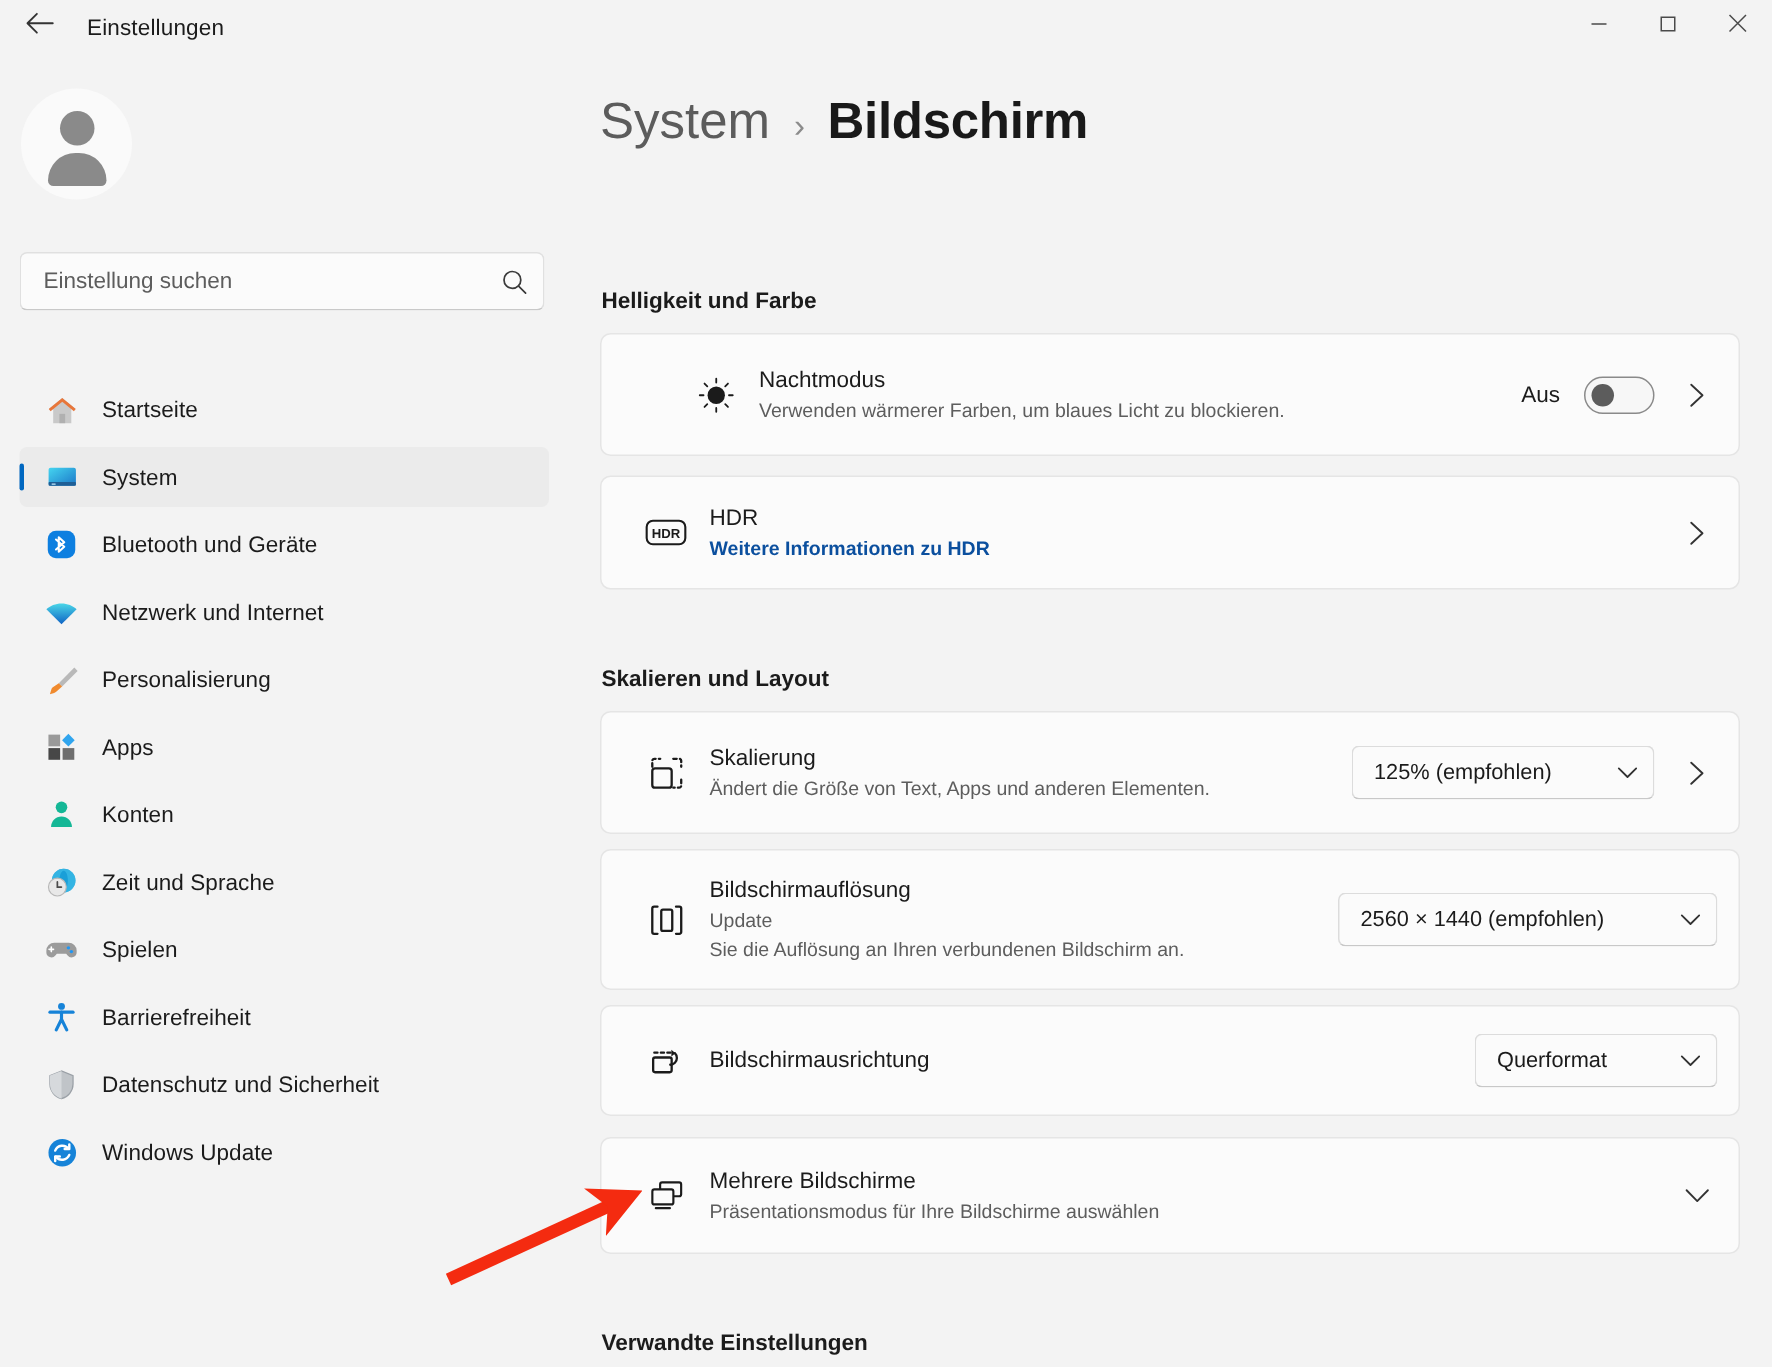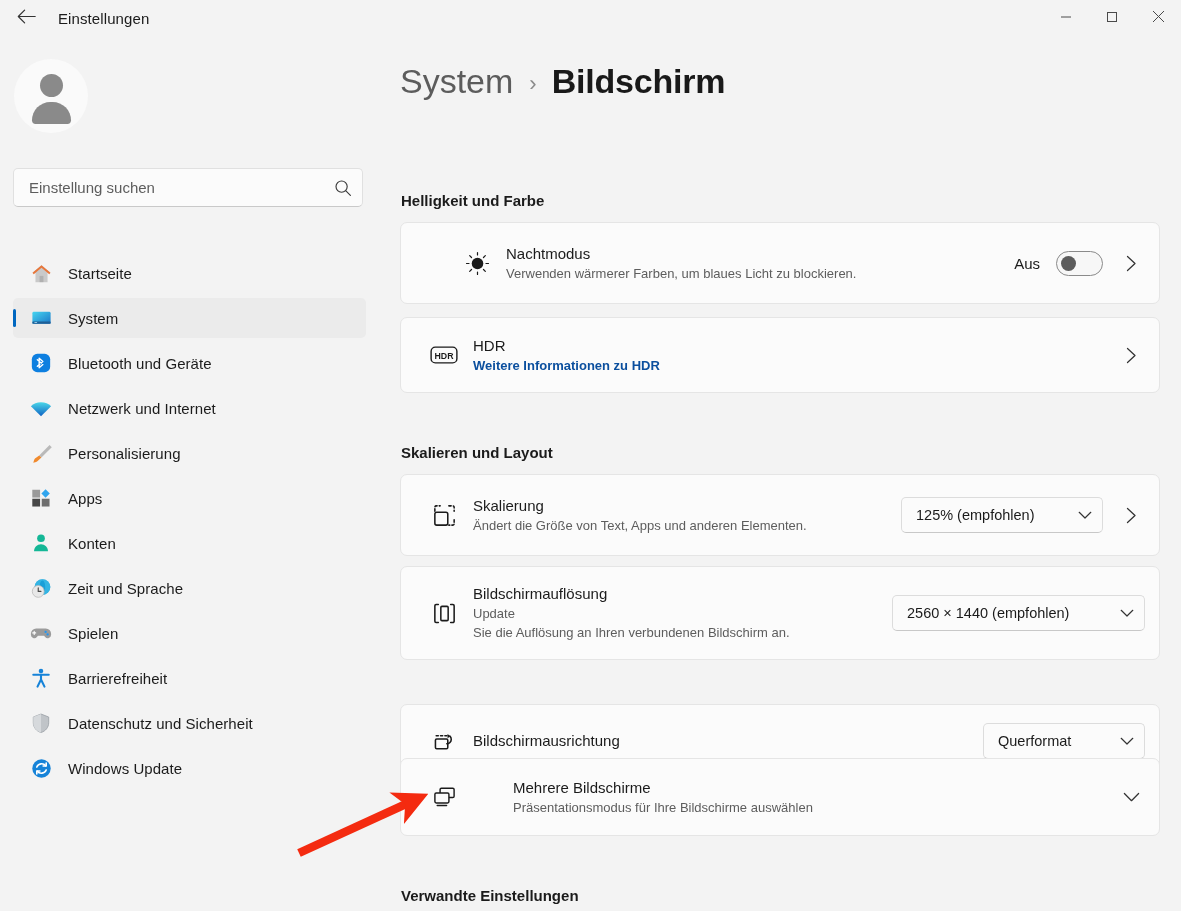--- a/index.html
+++ b/index.html
@@ -644,21 +644,21 @@
         <span class="combo-value" style="flex:1;">2560 × 1440 (empfohlen)</span>
         <span class="combo-chev">
           <svg width="14" height="9" viewBox="0 0 14 9">
               <path d="M1.2 1.3 7 7 12.8 1.3" fill="none" stroke="#333" stroke-width="1.2" stroke-linecap="round" stroke-linejoin="round"></path>
             </svg>
         </span>
       </span>
     </div>
   </div>
 
-  <div class="card plain" style="top:668px; height:74px;">
+  <div class="card plain" style="top:634px; height:74px;">
     <span class="card-icon">
       <svg width="27" height="27" viewBox="0 0 28 28">
         <path d="M5.4 8.1h11.2" fill="none" stroke="#1b1b1b" stroke-width="1.6" stroke-linecap="round" stroke-dasharray="2.2 2.3"></path>
         <rect x="4.6" y="11.4" width="12.8" height="10.2" rx="1.3" fill="none" stroke="#1b1b1b" stroke-width="1.6"></rect>
         <path d="M19.6 8.4a4.6 4.6 0 0 1 1.4 3.4 4.6 4.6 0 0 1-4.6 4.6" fill="none" stroke="#1b1b1b" stroke-width="1.6" stroke-linecap="round"></path>
         <path d="M17.2 6.1l2.8 2.4-2.8 2.2z" fill="#1b1b1b"></path>
       </svg>
     </span>
     <div class="card-text">
       <div class="card-title">Bildschirmausrichtung</div>
@@ -668,21 +668,21 @@
         <span class="combo-value" style="flex:1;">Querformat</span>
         <span class="combo-chev">
           <svg width="14" height="9" viewBox="0 0 14 9">
               <path d="M1.2 1.3 7 7 12.8 1.3" fill="none" stroke="#333" stroke-width="1.2" stroke-linecap="round" stroke-linejoin="round"></path>
             </svg>
         </span>
       </span>
     </div>
   </div>
 
-  <div class="card" style="top:722px; height:78px;gap:40px;">
+  <div class="card" style="top:722px; height:78px;">
     <span class="card-icon">
       <svg width="27" height="24" viewBox="0 0 28 25">
         <rect x="9.4" y="3.4" width="14.6" height="9.6" rx="1.4" fill="#fbfbfb" stroke="#1b1b1b" stroke-width="1.5"></rect>
         <rect x="4" y="8.3" width="14.6" height="10.4" rx="1.4" fill="#fbfbfb" stroke="#1b1b1b" stroke-width="1.5"></rect>
         <path d="M6.4 21.3h9.8" stroke="#1b1b1b" stroke-width="1.5" stroke-linecap="round"></path>
       </svg>
     </span>
     <div class="card-text">
       <div class="card-title">Mehrere Bildschirme</div>
       <div class="card-sub">Präsentationsmodus für Ihre Bildschirme auswählen</div>

